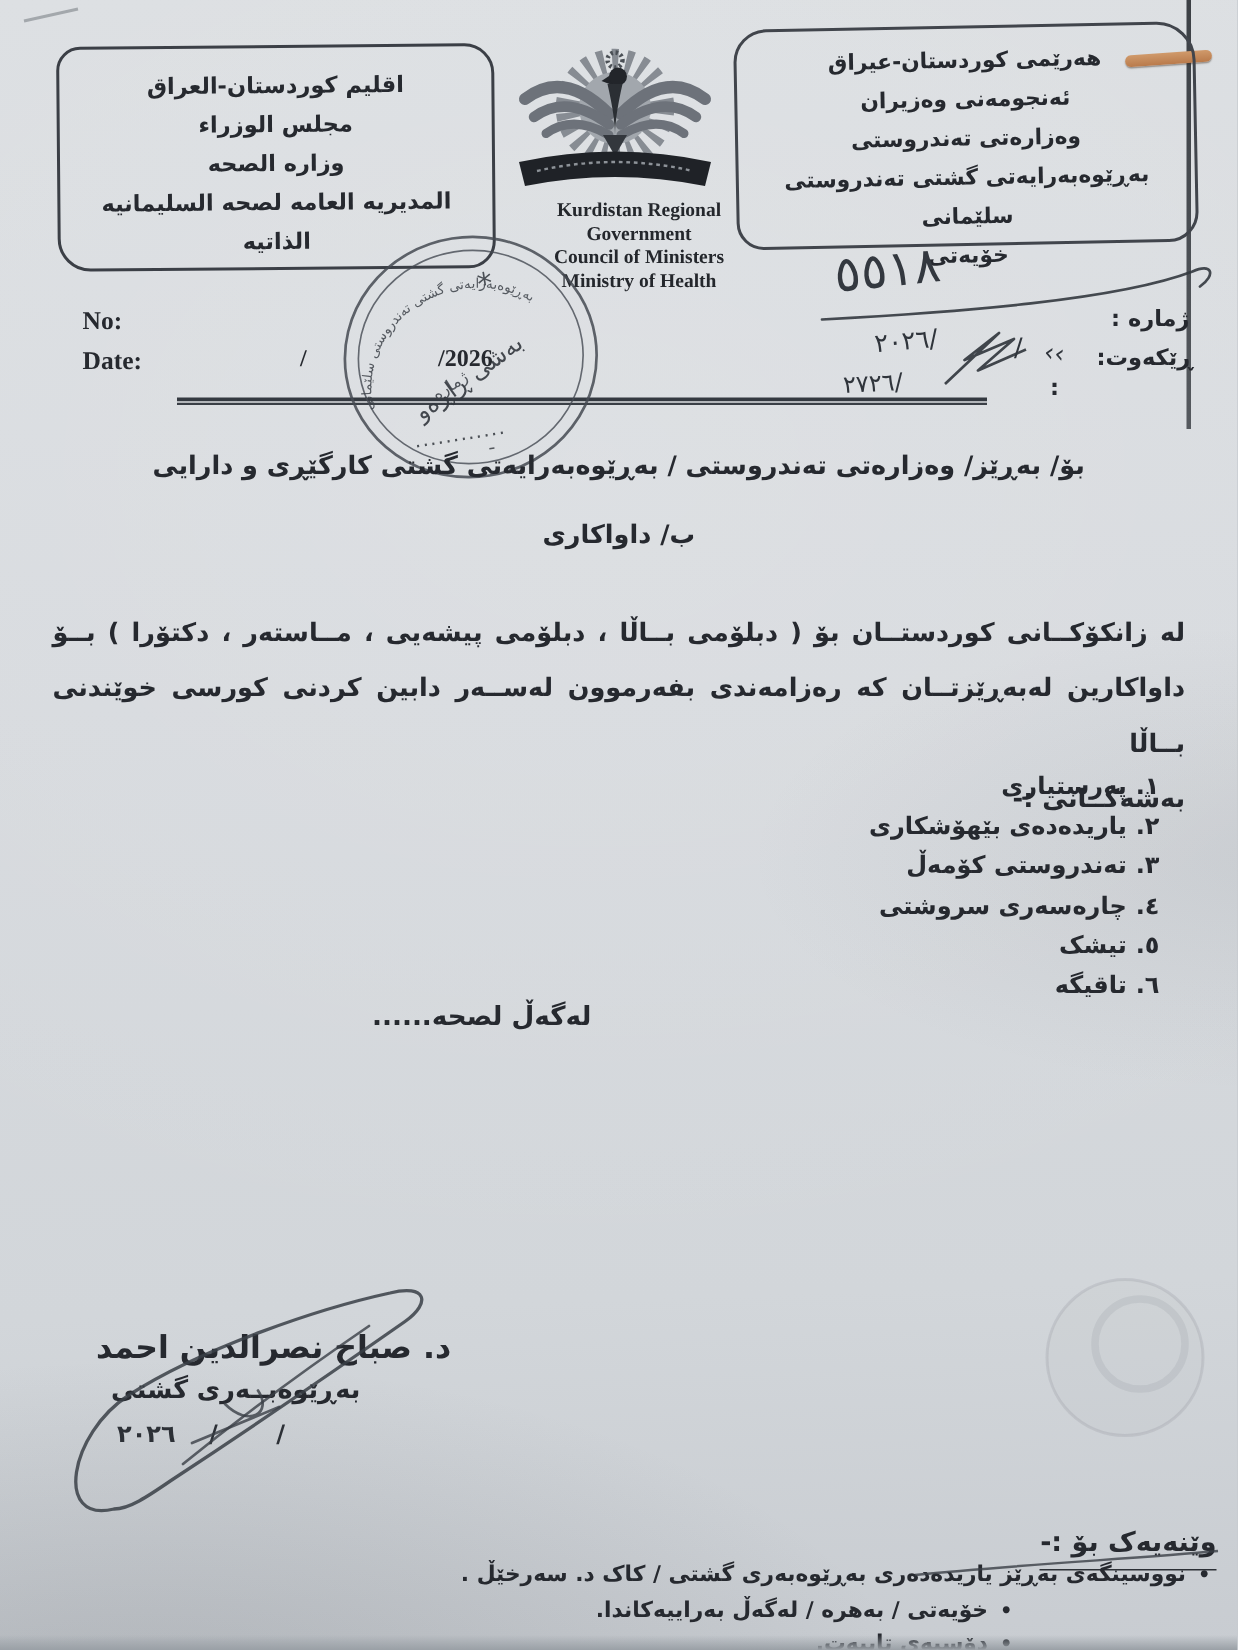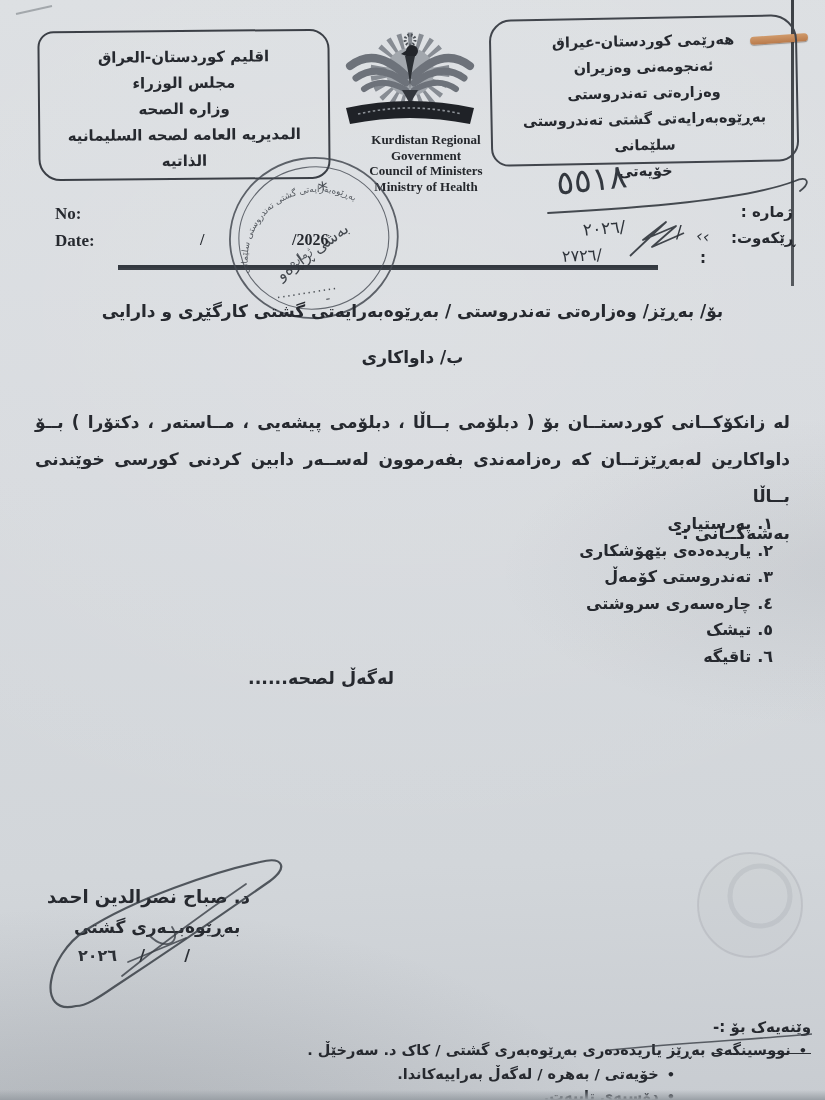--- a/index.html
+++ b/index.html
@@ -55,25 +55,25 @@
   .paragraph{left:35px;top:404px;width:755px;font-size:17px;font-weight:bold;line-height:37px;}
   .paragraph .jl{text-align:justify;text-align-last:justify;}
   .paragraph .rl{text-align:right;}
   
   .dept-list{right:52px;top:511px;width:400px;font-size:16px;font-weight:bold;}
   .dept-row{line-height:26.5px;text-align:right;}
   .dept-row .num{margin-left:6px;}
   
   .closing{left:248px;top:668px;font-size:17.5px;font-weight:bold;}
   
-  .sig-name{left:47px;top:886px;font-size:18px;font-weight:bold;}
+  .sig-name{left:64px;top:886px;font-size:21px;font-weight:bold;}
   .sig-title{left:74px;top:917px;font-size:17px;font-weight:bold;}
   .sig-date{left:78px;top:946px;font-size:16px;font-weight:bold;color:#2c3036;}
   
-  .copy-header{right:14px;top:1018px;font-size:15px;font-weight:bold;border-bottom:1.6px solid #2c3036;padding-bottom:17px;}
+  .copy-header{right:14px;top:1018px;font-size:18px;font-weight:bold;border-bottom:1.6px solid #2c3036;padding-bottom:7px;}
   .copy-item{font-size:14.5px;font-weight:bold;line-height:20px;}
   .copy-item .dot{margin-left:8px;font-size:13px;}
   .ci-0{right:18px;top:1040px;}
   .ci-1{right:150px;top:1064px;}
   .ci-2{right:150px;top:1086px;}
   .bottom-shade{left:0;top:1090px;width:825px;height:10px;
     background:linear-gradient(rgba(120,125,130,0),#9aa0a6);}
   svg{display:block;}
   .overlay{left:0;top:0;pointer-events:none;}
 </style>

